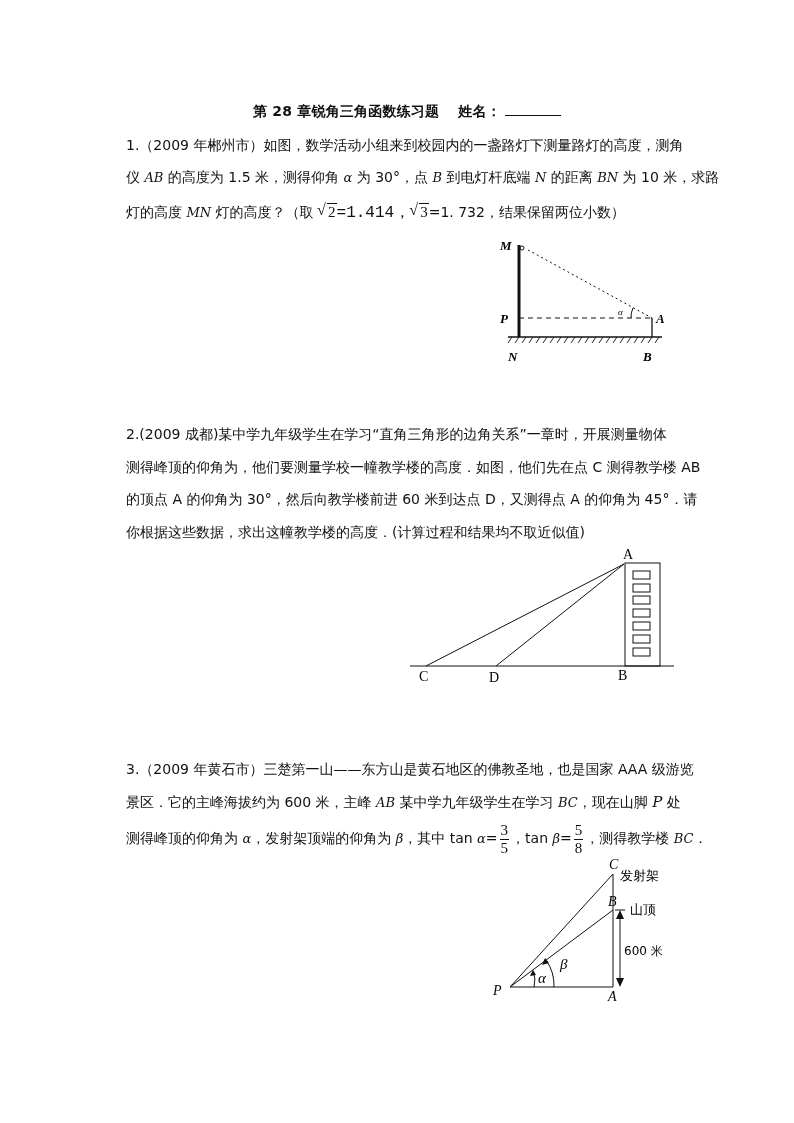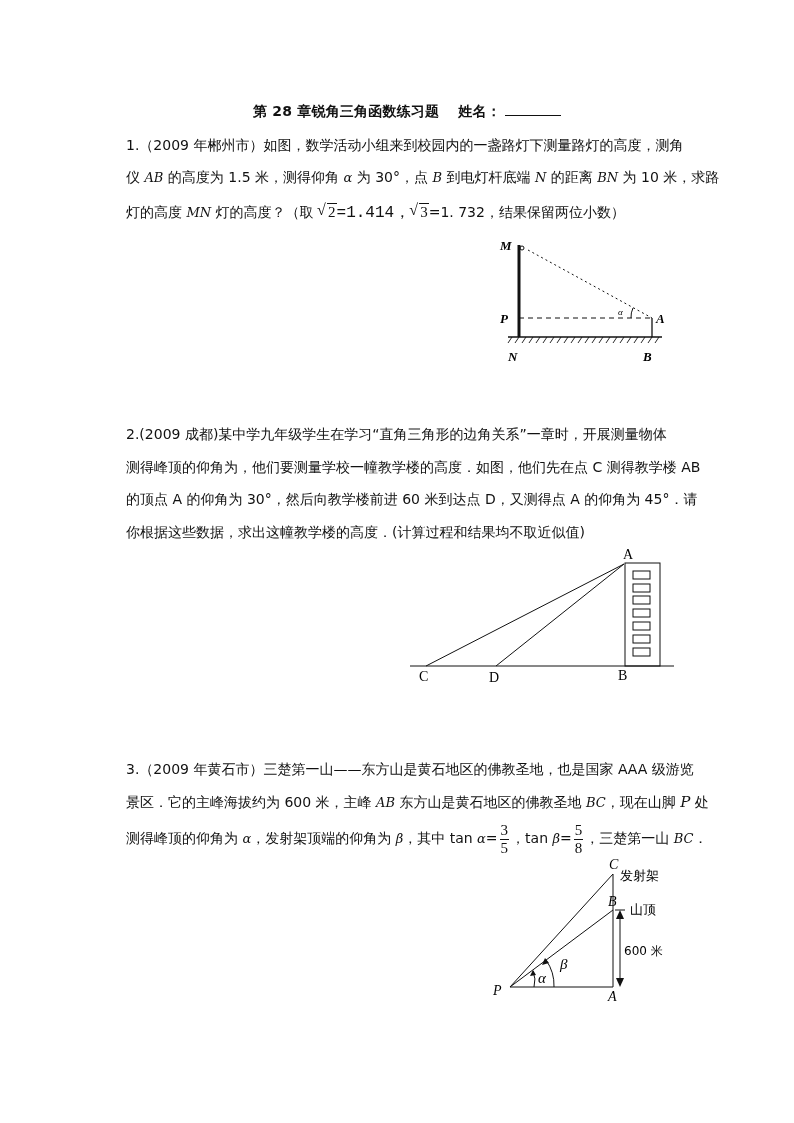--- a/index.html
+++ b/index.html
@@ -96,30 +96,30 @@
   <line x1="26" y1="126" x2="224" y2="24" stroke="#111" stroke-width="1"></line>
   <line x1="96" y1="126" x2="224" y2="24" stroke="#111" stroke-width="1"></line>
   <text x="223" y="19" font-size="14">A</text>
   <text x="218" y="140" font-size="14">B</text>
   <text x="19" y="141" font-size="14">C</text>
   <text x="89" y="142" font-size="14">D</text>
 </svg>
 
 <div class="line" style="top:760px">3.（2009 年黄石市）三楚第一山——东方山是黄石地区的佛教圣地，也是国家 AAA 级游览</div>
 <div class="line" style="top:793px">
-  <span>景区．它的主峰海拔约为 600 米，主峰 </span><span class="it">AB</span><span> 东方山是黄石地区的佛教圣地 </span><span class="it">BC</span><span>，现在山脚 </span><span class="it" style="font-size:15px">P</span><span> 处</span>
+  <span>景区．它的主峰海拔约为 600 米，主峰 </span><span class="it">AB</span><span> 某中学九年级学生在学习 </span><span class="it">BC</span><span>，现在山脚 </span><span class="it" style="font-size:15px">P</span><span> 处</span>
 </div>
 <div class="line" style="top:818px;line-height:40px">
   <span>测得峰顶的仰角为 </span><span class="it">α</span><span>，发射架顶端的仰角为 </span><span class="it">β</span><span>，其中 tan </span><span class="it">α</span><span>=</span><span class="frac">
       <span class="num">3</span>
       <span>5</span>
     </span><span>，tan </span><span class="it">β</span><span>=</span><span class="frac">
       <span class="num">5</span>
       <span>8</span>
-    </span><span>，三楚第一山 </span><span class="it">BC</span><span>．</span>
+    </span><span>，测得教学楼 </span><span class="it">BC</span><span>．</span>
 </div>
 
 <svg style="left:490px;top:855px" width="200" height="150">
   <line x1="20" y1="132" x2="123" y2="132" stroke="#111" stroke-width="1"></line>
   <line x1="123" y1="132" x2="123" y2="19" stroke="#111" stroke-width="1"></line>
   <line x1="20" y1="132" x2="123" y2="19" stroke="#111" stroke-width="1"></line>
   <line x1="20" y1="132" x2="123" y2="55" stroke="#111" stroke-width="1"></line>
   <line x1="130" y1="58" x2="130" y2="129" stroke="#111" stroke-width="1"></line>
   <polygon points="130,55 126,64 134,64" fill="#111"></polygon>
   <polygon points="130,132 126,123 134,123" fill="#111"></polygon>

